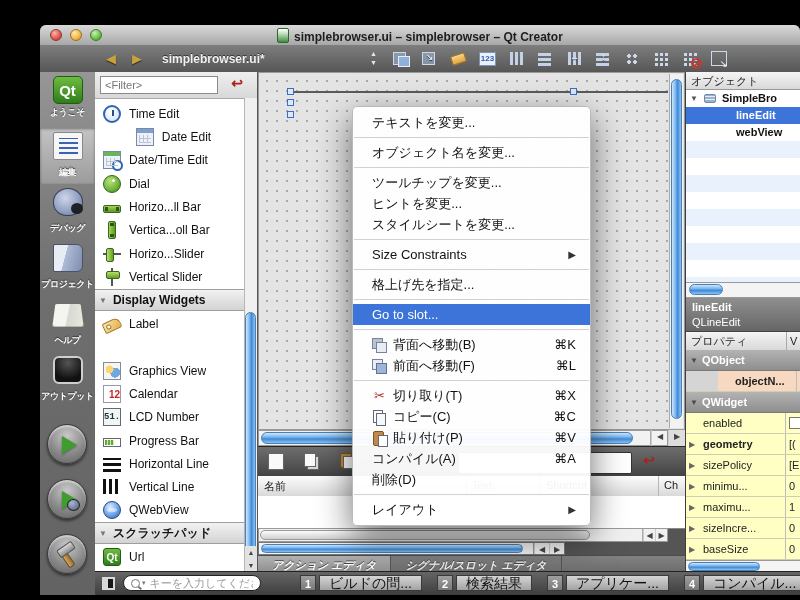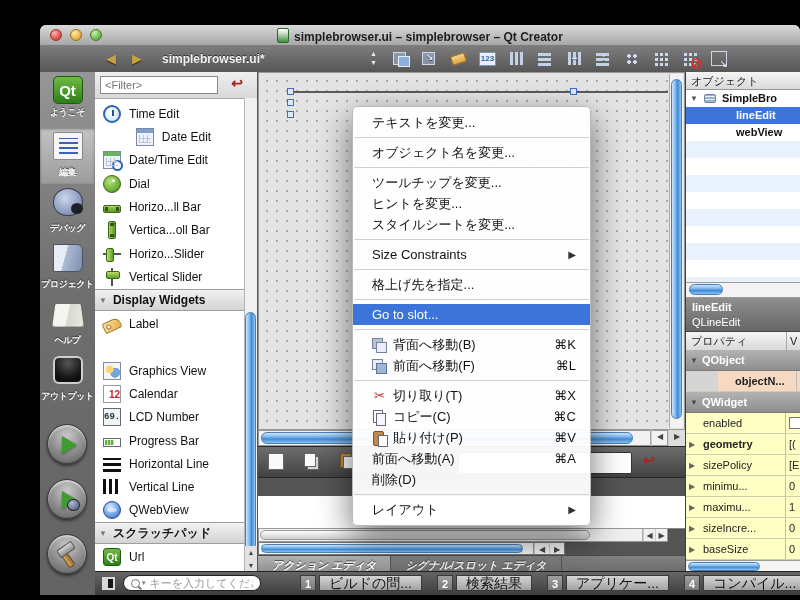--- a/index.html
+++ b/index.html
@@ -362,21 +362,21 @@
           </div>
         <div class="wrow" style="top:261px;">
             <span class="wic i-gview"></span>
             <span class="wlabel">Graphics View</span>
           </div>
         <div class="wrow" style="top:284px;">
             <span class="wic i-cal12">12</span>
             <span class="wlabel">Calendar</span>
           </div>
         <div class="wrow" style="top:307px;">
-            <span class="wic i-lcd">69.</span>
+            <span class="wic i-lcd">51.</span>
             <span class="wlabel">LCD Number</span>
           </div>
         <div class="wrow" style="top:331px;">
             <span class="wic i-prog"></span>
             <span class="wlabel">Progress Bar</span>
           </div>
         <div class="wrow" style="top:354px;">
             <span class="wic i-hline"></span>
             <span class="wlabel">Horizontal Line</span>
           </div>
@@ -424,20 +424,29 @@
           </div>
         </div>
 
       <div class="act-toolbar">
         <span class="at-ico pg" style="left:10px;"></span>
         <span class="at-ico pg2" style="left:46px;width:12px;height:14px;"></span>
         <span class="at-ico clip" style="left:82px;width:12px;height:15px;"></span>
         <input class="act-filter" style="">
         <span class="act-undo">↩</span>
       </div>
+      <div class="act-header">
+        <span class="hcell" style="left:6px;">名前</span>
+        <span class="hcell" style="left:214px;color:#555;">Text</span>
+        <span class="hcell" style="left:288px;">Shortcut</span>
+        <span class="hcell" style="left:406px;">Ch</span>
+        <span class="hdiv" style="left:208px;"></span>
+          <span class="hdiv" style="left:282px;"></span>
+          <span class="hdiv" style="left:400px;"></span>
+      </div>
       <div class="act-body"></div>
       <div class="act-hscroll">
         <div class="ah-thumb"></div>
         <div class="ch-btns" style="width:24px;">
             <span class="sbtn">◀</span>
             <span class="sbtn">▶</span>
           </div>
       </div>
       <div class="big-scroll">
         <div class="gelh bs-thumb"></div>
@@ -606,21 +615,21 @@
         <span class="mi mi-copy"></span>
         <span>コピー(C)</span>
         <span class="msc">⌘C</span>
       </div>
     <div class="mitem">
         <span class="mi mi-paste"></span>
         <span>貼り付け(P)</span>
         <span class="msc">⌘V</span>
       </div>
     <div class="mitem">
-        <span>前面へ移動(A)</span>
+        <span>コンパイル(A)</span>
         <span class="msc">⌘A</span>
       </div>
     <div class="mitem">
         <span>削除(D)</span>
       </div>
     <div class="msep"></div>
     <div class="mitem">
         <span>レイアウト</span>
         <span class="msub">▶</span>
       </div>

